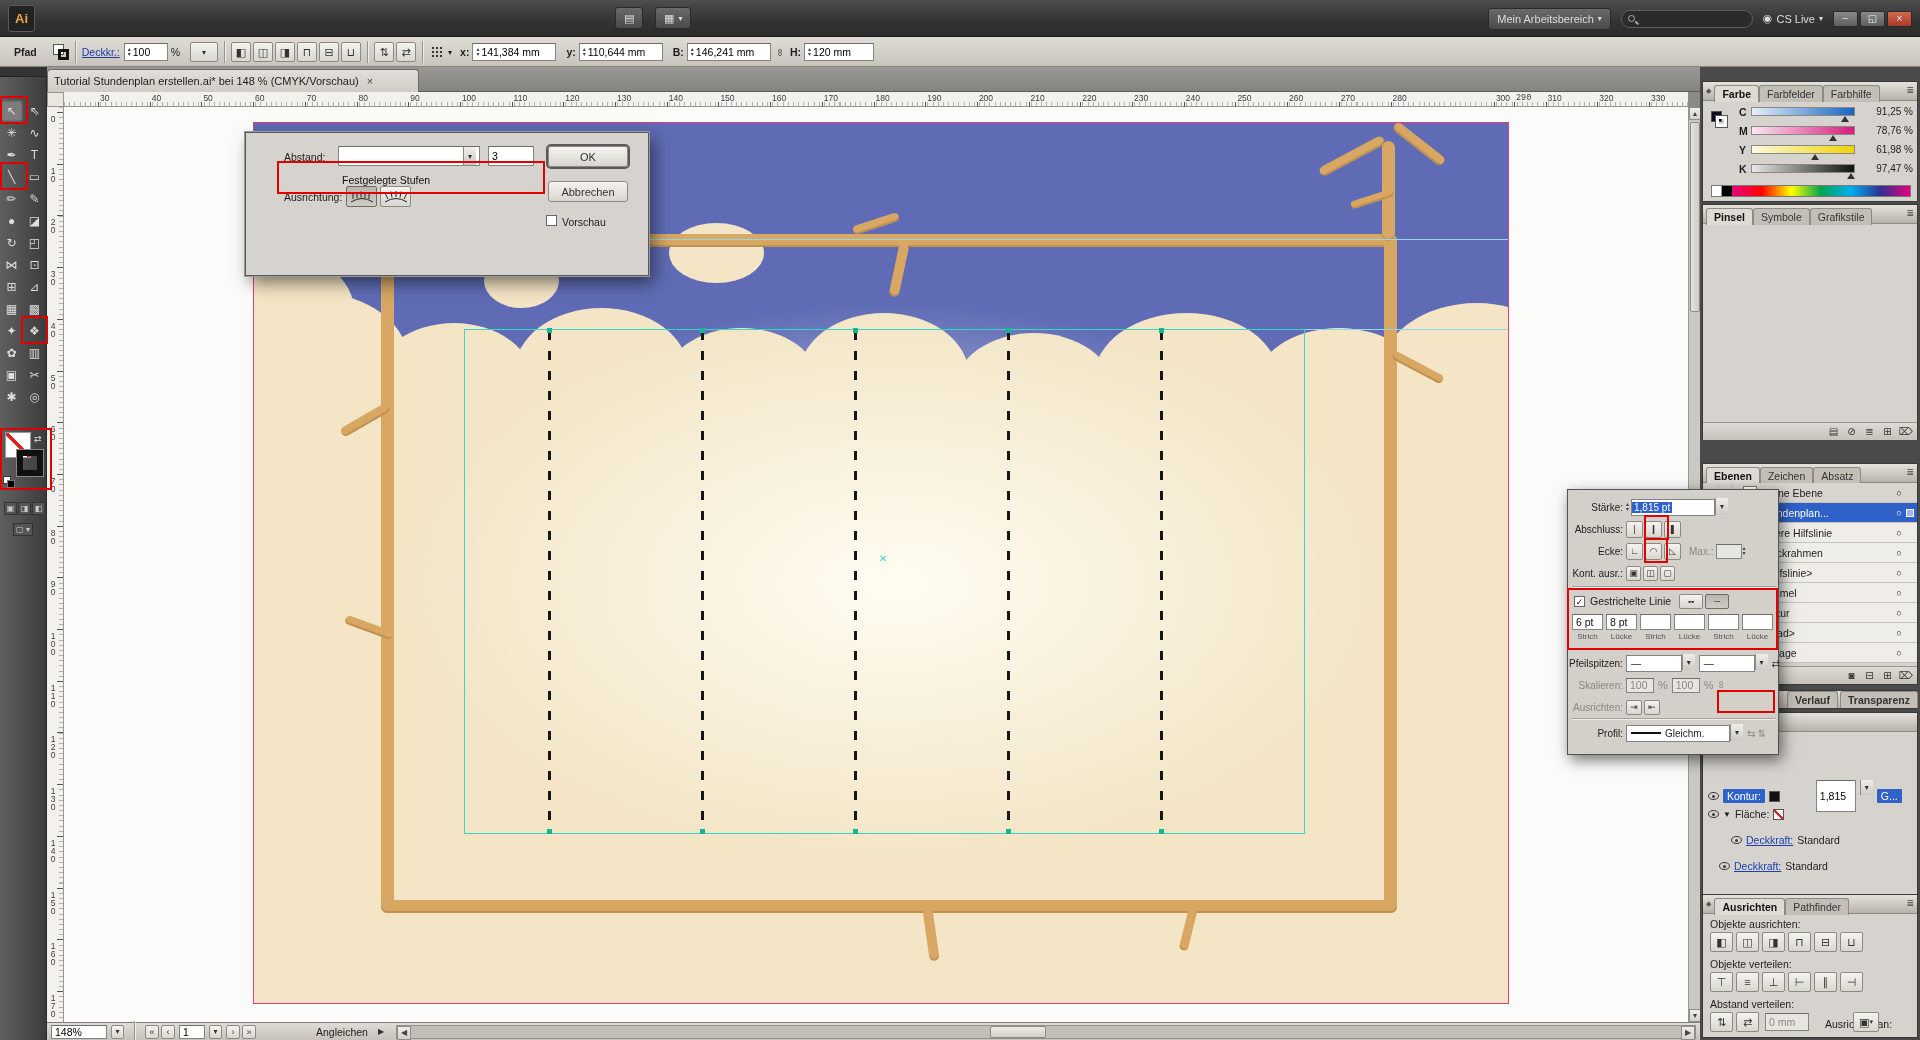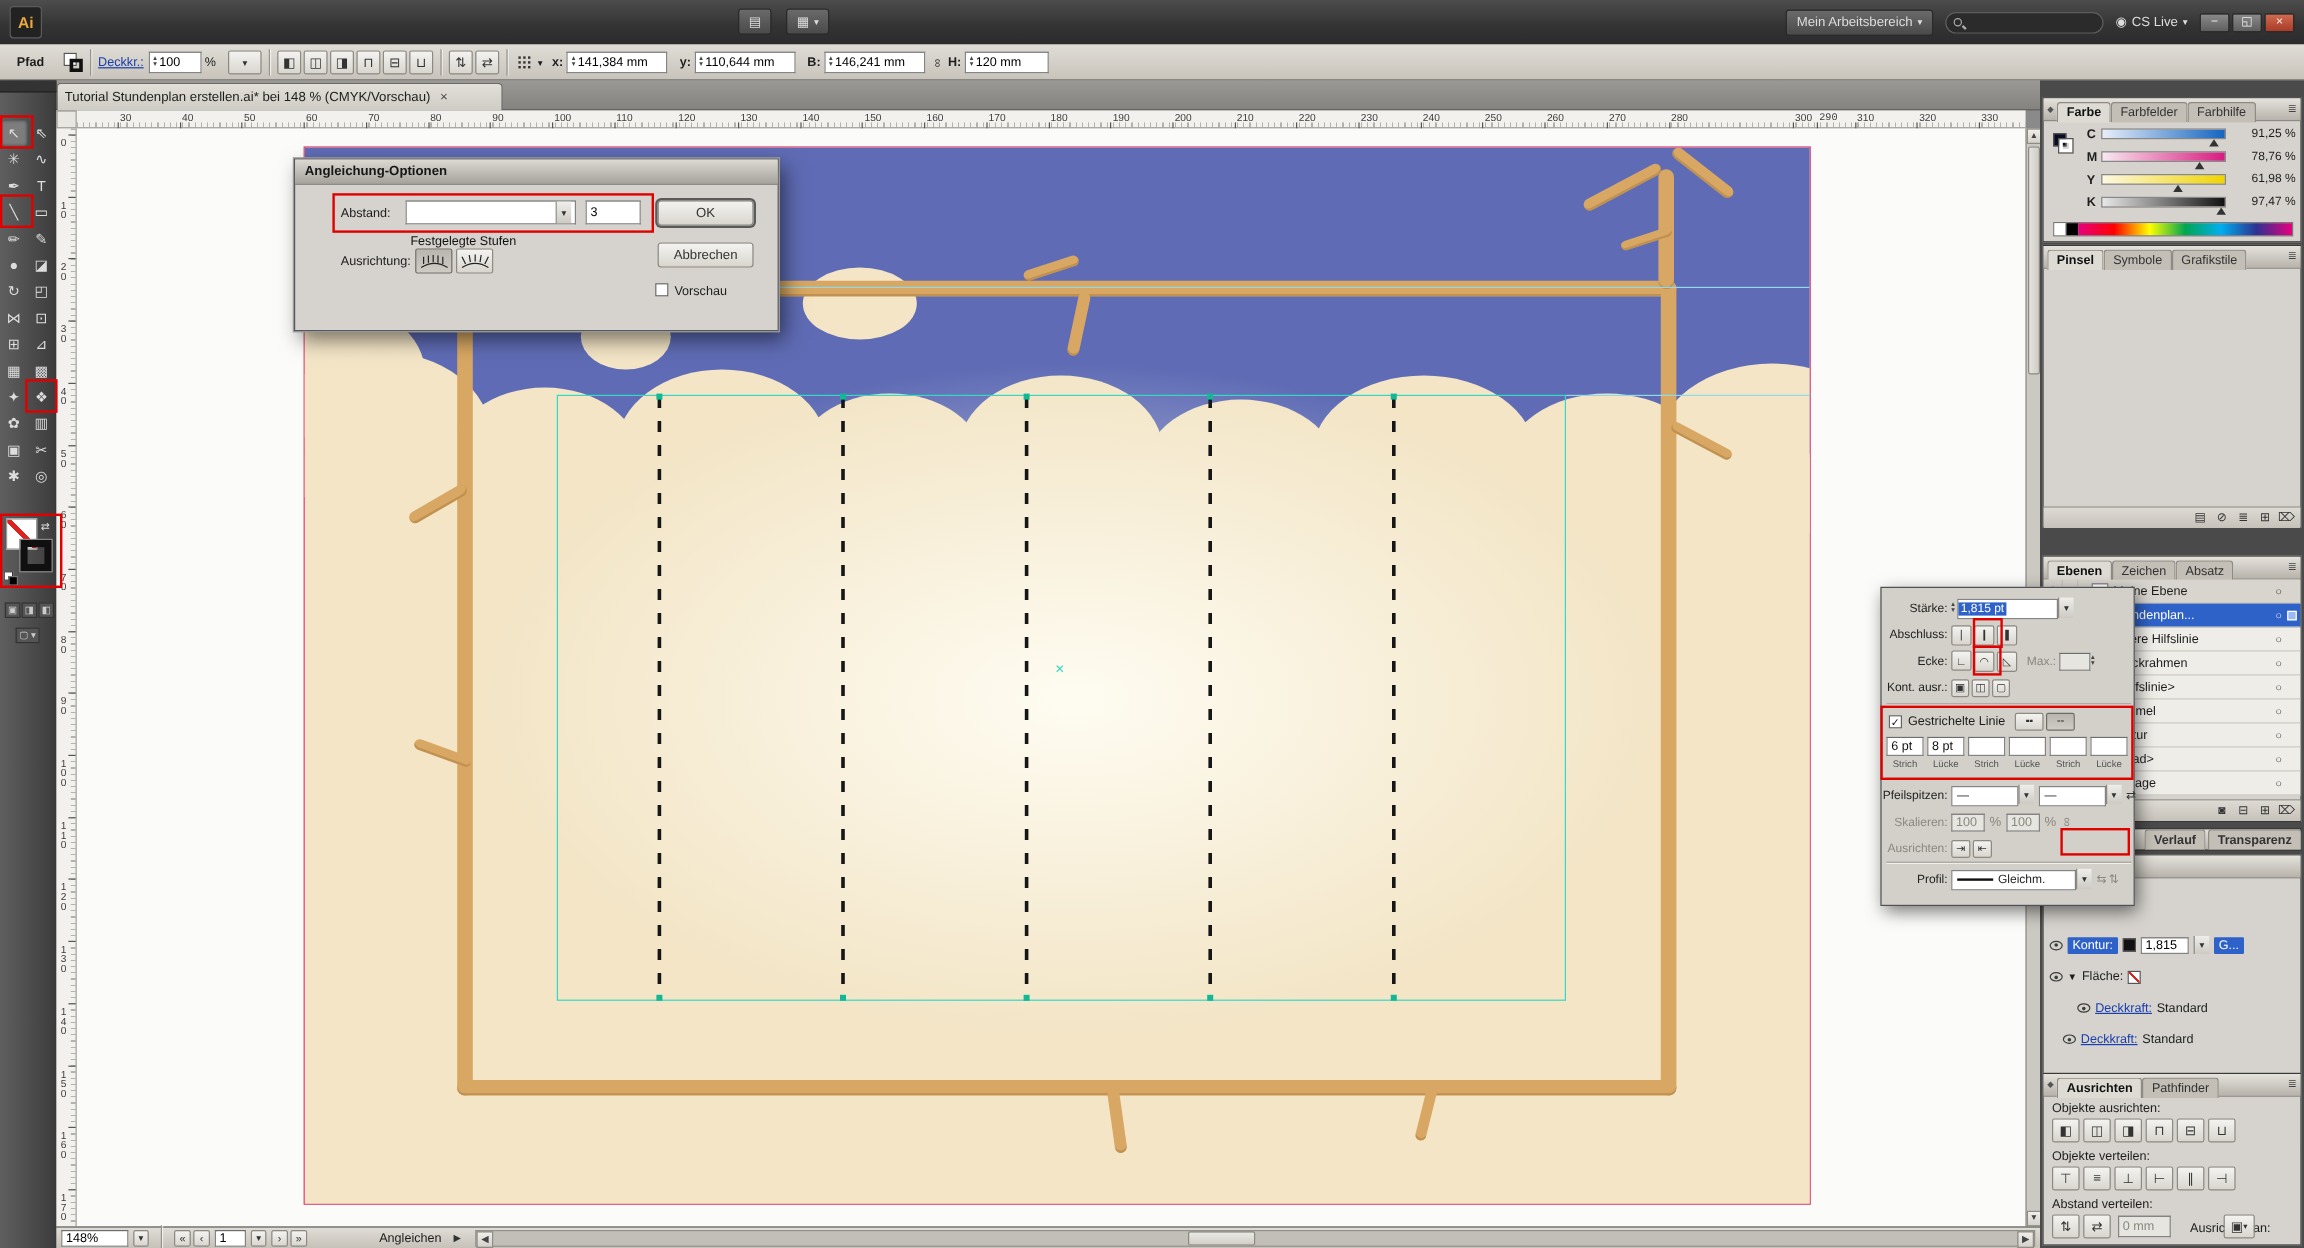--- a/index.html
+++ b/index.html
@@ -676,21 +676,21 @@
 
     <div class="panel" style="top:645px;height:244px;">
       <div class="phead">
         <span class="ptab active">en</span>
       </div>
       <div style="position:relative;height:190px;">
         <div class="arow" style="top:48px;">
           <span class="eye"></span>
           <span class="chip sel">Kontur:</span>
           <span class="swbox"></span>
-          <span class="fld" style="width:40px;height:14px;">
+          <span class="fld" style="width:40px;height:32px;margin-left:32px;">
               <input value="1,815" style="">
             </span>
           <span class="dd" style="height:15px;">▾</span>
           <span class="chip sel">G...</span>
         </div>
         <div class="arow" style="top:76px;">
           <span class="eye"></span>
           <span style="font-size:8px;">▼</span>
           <span>Fläche:</span>
           <span class="swbox none"></span>
@@ -853,23 +853,20 @@
       <span class="dd" style="height:17px;">▾</span>
       <span style="margin-left:4px;display:inline-flex;gap:2px;">
 
       <span class="gray" style="font-size:10px;">⇆</span>
           <span class="gray" style="font-size:10px;">⇅</span>
         </span>
     </div>
   </div>
 
   <div id="dialog" class="p">
-    <div id="dlgtitle">
-        <span>Angleichung-Optionen</span>
-      </div>
     <div id="dlgbody">
       <span class="lbl p" style="left:38px;top:18px;">Abstand:</span>
       <span class="fld p" style="left:92px;top:13px;width:142px;height:20px;">
         <span style="flex:1;margin-top:47px;">Festgelegte Stufen</span>
           <span class="dd">▾</span>
       </span>
       <span class="fld p" style="left:242px;top:13px;width:46px;height:20px;">
           <input value="3" style="">
         </span>
       <span class="btn dbtn default" style="left:302px;top:13px;">OK</span>

